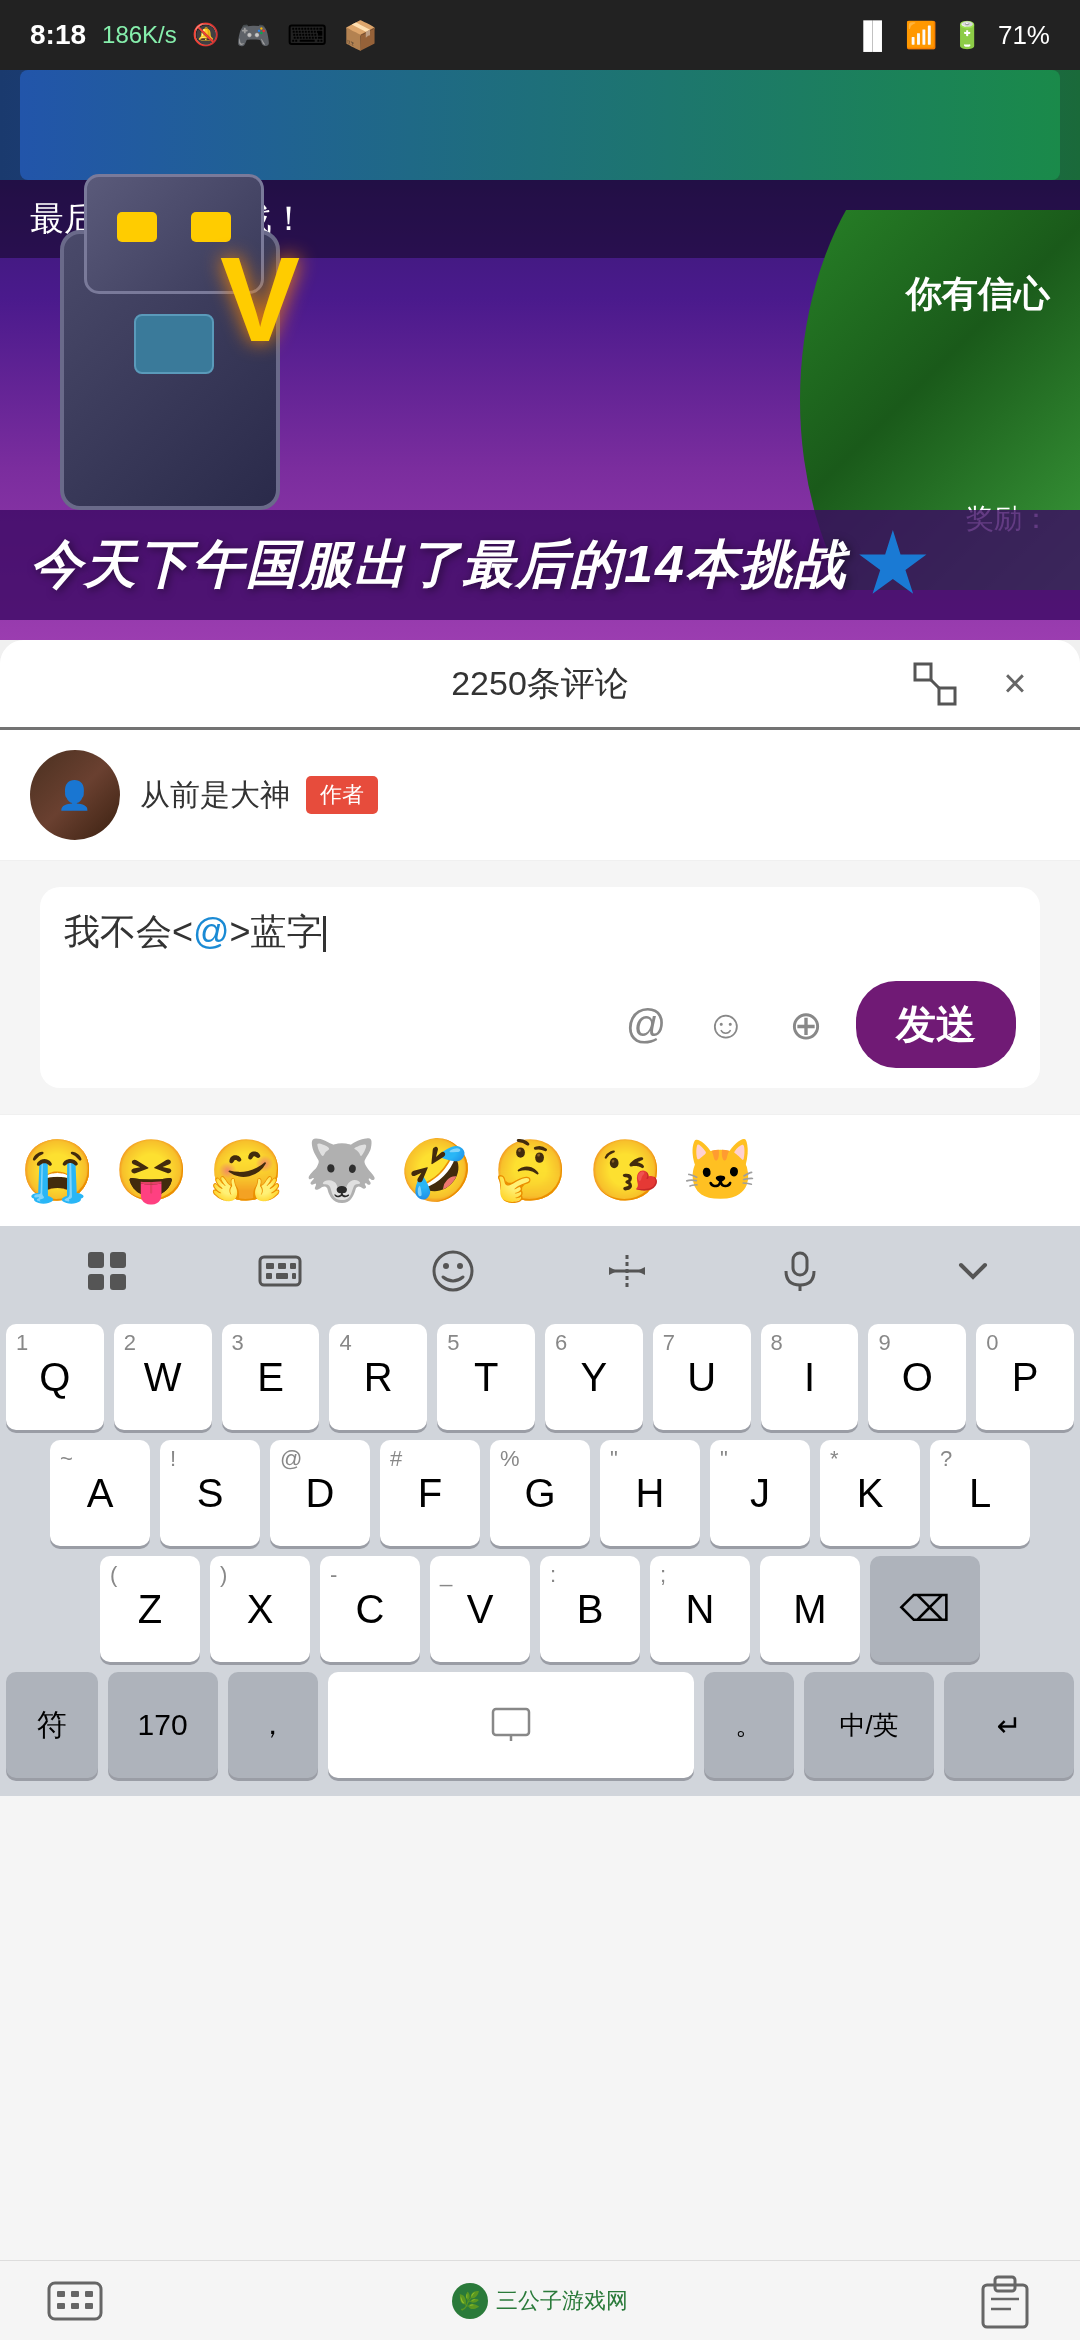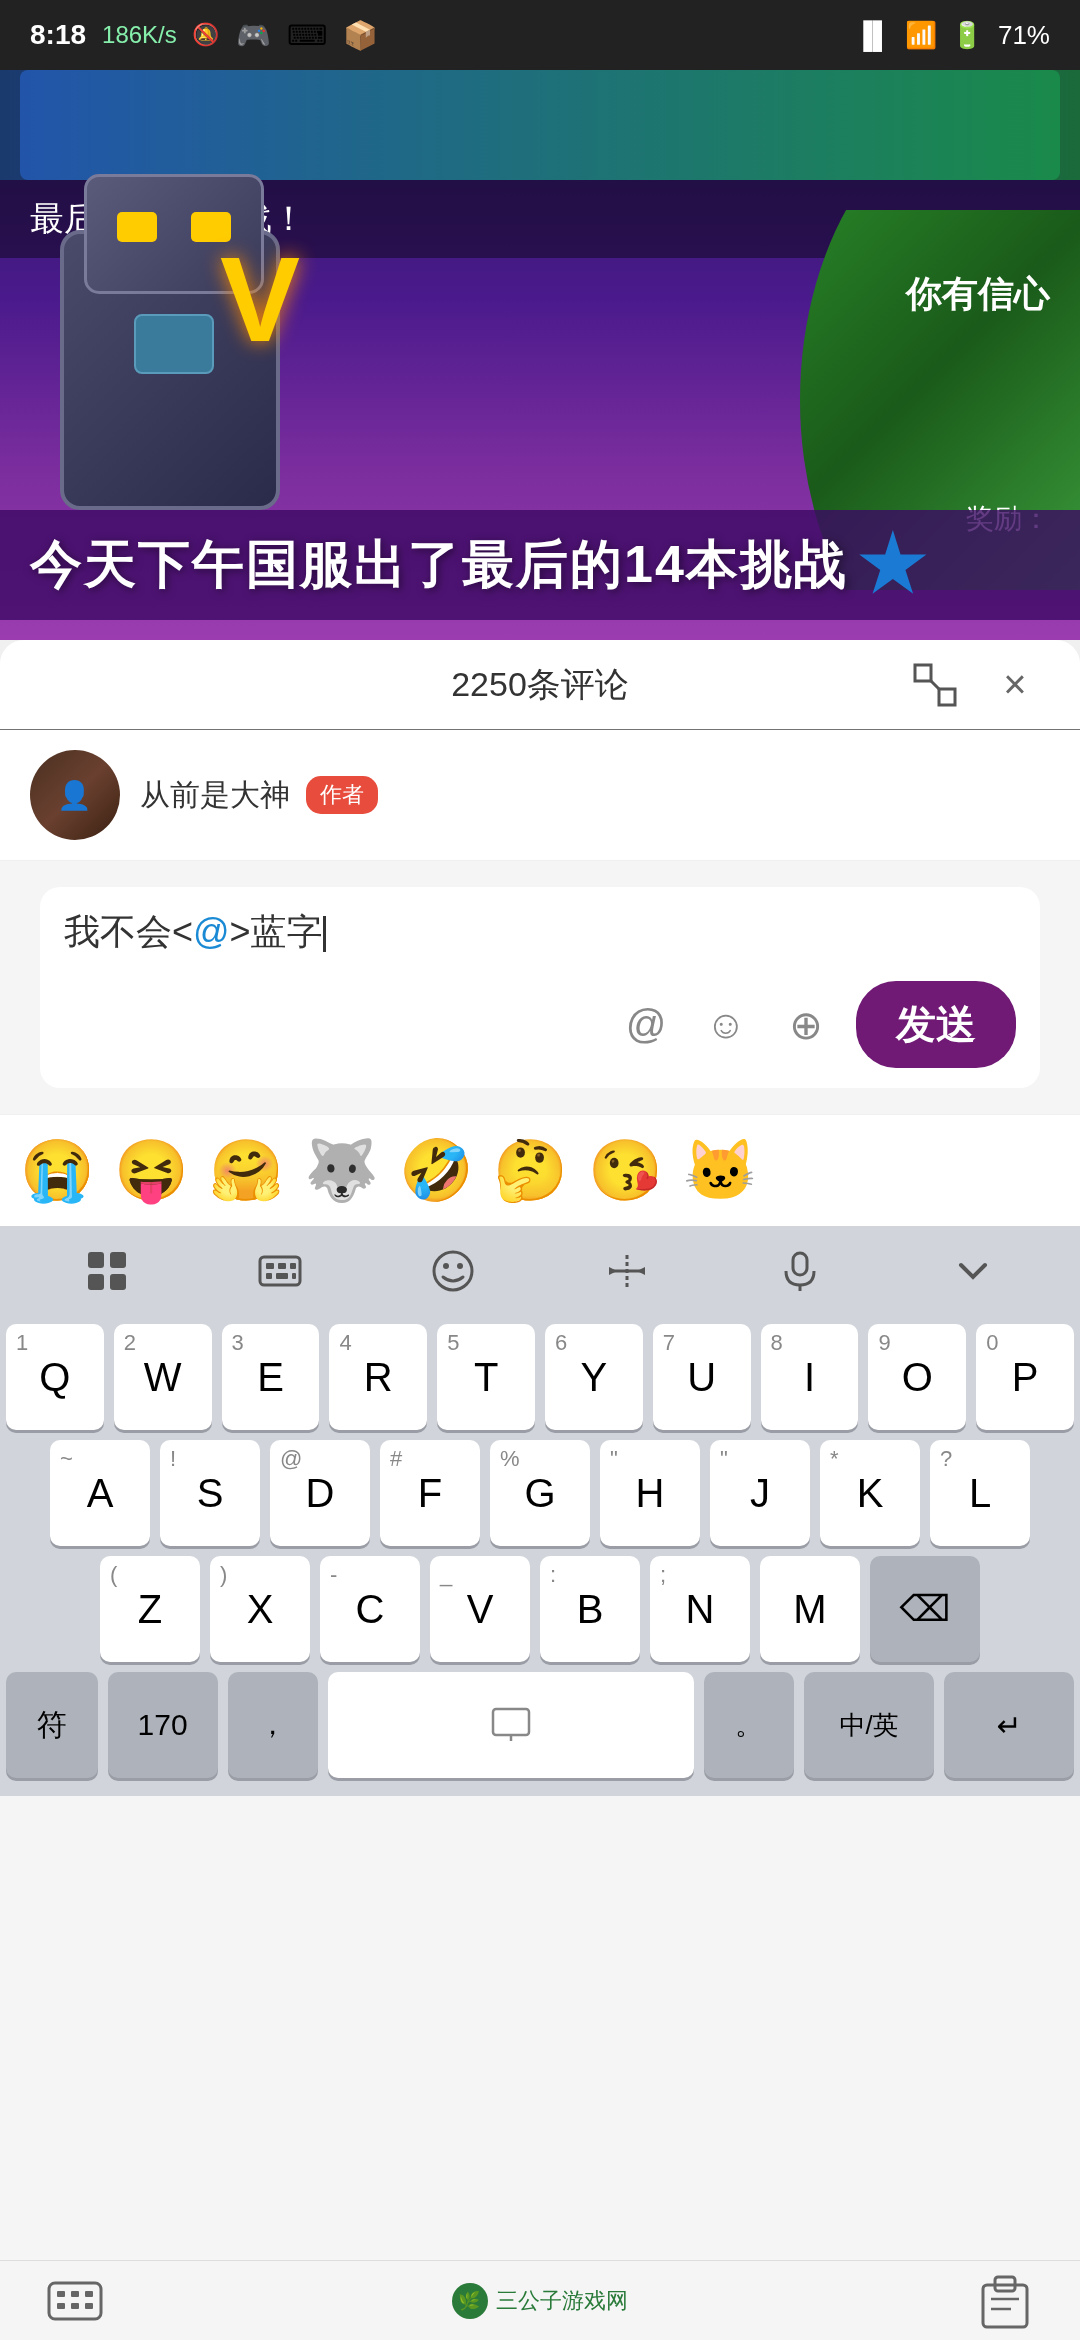--- a/index.html
+++ b/index.html
@@ -144,20 +144,21 @@
       padding: 20px 30px;
       display: flex;
       align-items: center;
     }
     .banner-subtitle-text {
       color: #fff;
       font-size: 52px;
       font-weight: 900;
       text-shadow: 2px 2px 8px rgba(0,0,0,0.5);
       letter-spacing: 2px;
+      font-style: italic;
     }
     .reward-badge {
       position: absolute;
       top: 430px;
       right: 30px;
       color: #fff;
       font-size: 28px;
     }
     .star-badge {
       display: inline-block;
@@ -179,21 +180,21 @@
       border-radius: 24px 24px 0 0;
     }
     .comments-header {
       height: 90px;
       background: white;
       border-radius: 24px 24px 0 0;
       display: flex;
       align-items: center;
       justify-content: center;
       position: relative;
-      border-bottom: 1px solid #737373;
+      border-bottom: 3px solid #737373;
     }
     .comments-count {
       font-size: 34px;
       color: #333;
       font-weight: 500;
     }
     .comments-expand-btn {
       position: absolute;
       right: 120px;
       top: 50%;
@@ -248,21 +249,21 @@
     .user-name {
       font-size: 30px;
       color: #333;
       margin-right: 16px;
     }
     .author-badge {
       background: #e74c3c;
       color: white;
       font-size: 22px;
       padding: 4px 14px;
-      border-radius: 15px;
+      border-radius: 5px;
     }
 
     
     .input-area {
       background: white;
       margin: 10px 20px;
       border-radius: 20px;
       padding: 20px 24px;
       position: relative;
     }

